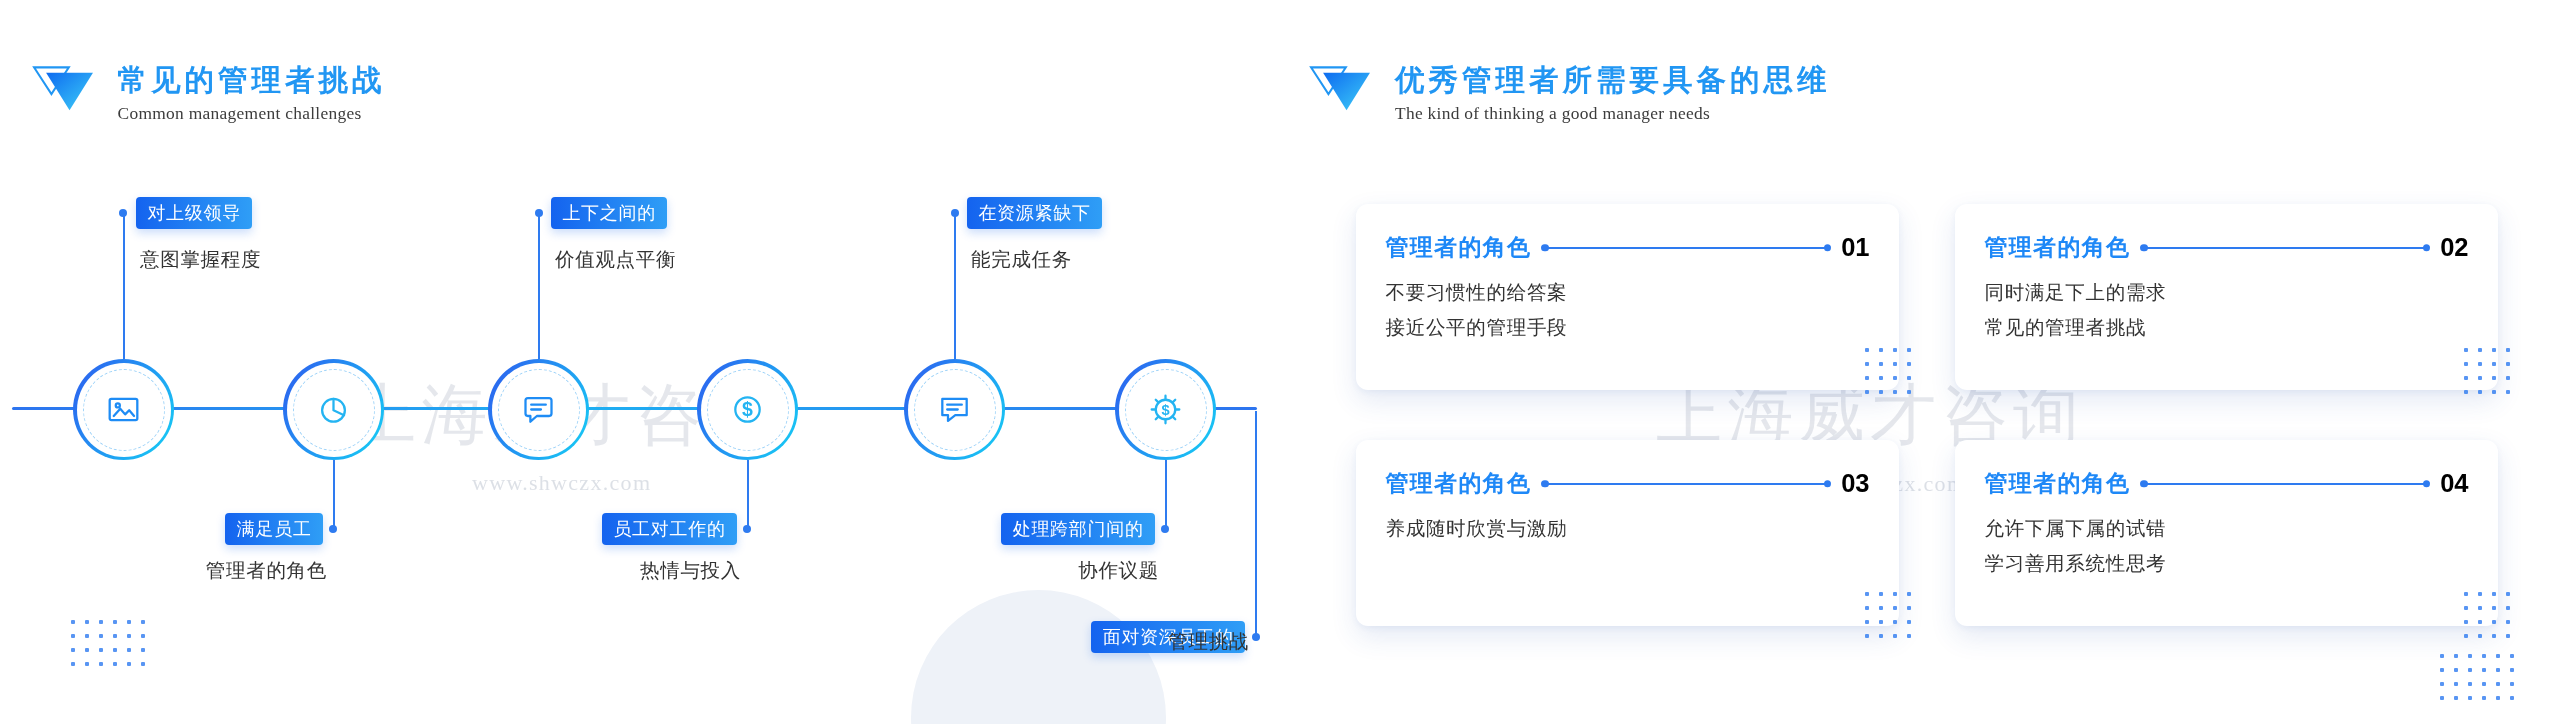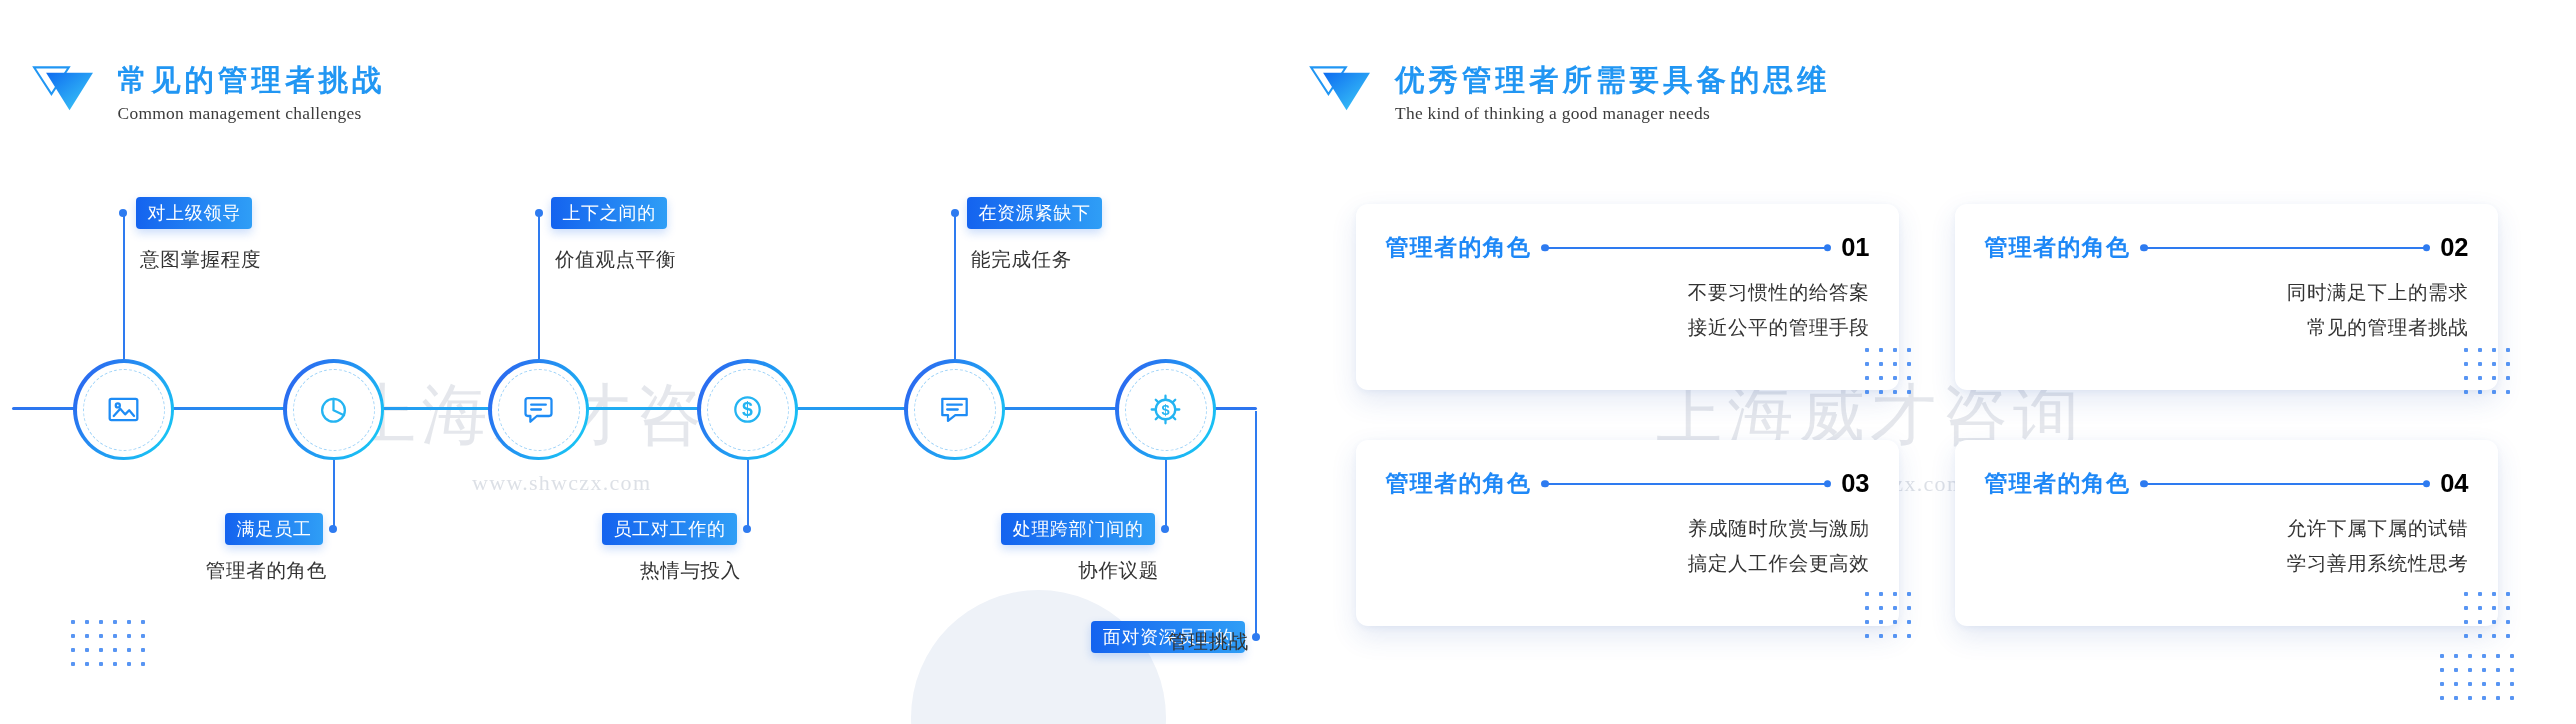--- a/index.html
+++ b/index.html
@@ -52,21 +52,21 @@
     box-shadow:0 10.7px 27px rgba(40,80,170,.12), 0 2px 6.7px rgba(40,80,170,.06); }
   .card-head { display:flex; align-items:center; }
   .card-title { font-size:23px; font-weight:700; color:#1e88f7; letter-spacing:1.3px; white-space:nowrap; }
   .card-line { flex:1; height:2px; background:#2e7bf0; margin:0 12px; position:relative; }
   .card-line::before, .card-line::after { content:""; position:absolute; top:50%; transform:translateY(-50%);
     width:7.4px; height:7.4px; border-radius:50%; background:#2e7bf0; }
   .card-line::before { left:-2px; }
   .card-line::after { right:-2px; }
   .card-number { font-size:25.5px; font-weight:600; color:#000000; }
   .card-body { margin-top:12px; }
-  .card-text { font-size:19.5px; color:#333333; line-height:35px; letter-spacing:0.7px;text-align:right; }
+  .card-text { font-size:19.5px; color:#333333; line-height:35px; letter-spacing:0.7px; }
 </style>
 </head>
 <body>
 
 <div class="canvas">
 
   <div class="big-circle" style="left:911px;top:590px"></div>
 
   <div class="watermark-text" style="left:350px;top:370px">上海威才咨询</div>
   <div class="watermark-url" style="left:472px;top:470px">www.shwczx.com</div>
@@ -258,21 +258,20 @@
   </div>
 
   <div class="card" style="left:1356px;top:440px">
     <div class="card-head">
       <div class="card-title">管理者的角色</div>
       <div class="card-line"></div>
       <div class="card-number">03</div>
     </div>
     <div class="card-body">
       <div class="card-text">养成随时欣赏与激励</div>
-      <div class="card-text">搞定人工作会更高效</div>
     </div>
   </div>
 
   <div class="card" style="left:1955px;top:440px">
     <div class="card-head">
       <div class="card-title">管理者的角色</div>
       <div class="card-line"></div>
       <div class="card-number">04</div>
     </div>
     <div class="card-body">

